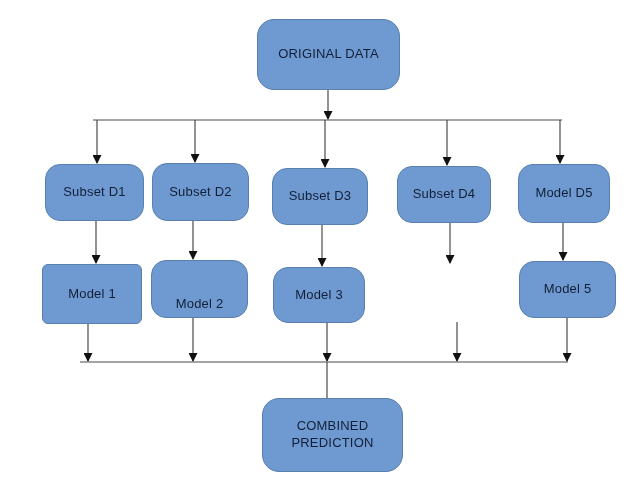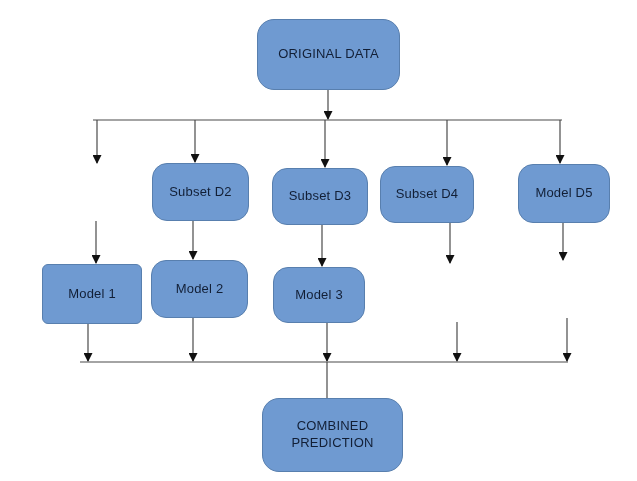--- a/index.html
+++ b/index.html
@@ -45,24 +45,24 @@
     color: var(--color-node-text, #121f36);
     letter-spacing: 0.2px;
     padding: 4px 8px;
   }
   .node.big { border-radius: 17px; }
   
   .n-root   { left: 257px; top:   7px; width: 143px; height: 71px; }
   .n-s1     { left:  45px; top: 152px; width:  99px; height: 57px; }
   .n-s2     { left: 152px; top: 151px; width:  97px; height: 58px; }
   .n-s3     { left: 272px; top: 156px; width:  96px; height: 57px; }
-  .n-s4     { left: 380px; top: 154px; width:  94px; height: 57px; }
+  .n-s4     { left: 397px; top: 154px; width:  94px; height: 57px; }
   .n-s5     { left: 518px; top: 152px; width:  92px; height: 59px; }
   .n-m1     { left:  42px; top: 252px; width: 100px; height: 60px; border-radius: 6px; }
-  .n-m2     { left: 151px; top: 248px; width:  97px; height: 58px; }
+  .n-m2     { left: 151px; top: 248px; width:  97px; height: 58px; align-items: flex-end; }
   .n-m3     { left: 273px; top: 255px; width: 92px; height: 56px; }
   .n-m4     { left: 403px; top: 252px; width: 100px; height: 58px; }
   .n-m5     { left: 519px; top: 249px; width:  97px; height: 57px; }
   .n-out    { left: 262px; top: 386px; width: 141px; height: 74px; }
 </style>
 </head>
 <body>
 
 <div class="canvas">
 
@@ -95,20 +95,23 @@
     <line x1="567" y1="306" x2="567" y2="349" marker-end="url(#arrowhead)"></line>
     <line x1="80" y1="350" x2="568" y2="350"></line>
 
     <line x1="327" y1="350" x2="327" y2="401" marker-end="url(#arrowhead)"></line>
   </svg>
 
   <div class="node big n-root">
     <span>ORIGINAL DATA</span>
   </div>
 
+  <div class="node n-s1">
+    <span>Subset D1</span>
+  </div>
   <div class="node n-s2">
     <span>Subset D2</span>
   </div>
   <div class="node n-s3">
     <span>Subset D3</span>
   </div>
   <div class="node n-s4">
     <span>Subset D4</span>
   </div>
   <div class="node n-s5">
@@ -117,18 +120,21 @@
 
   <div class="node n-m1">
     <span>Model 1</span>
   </div>
   <div class="node n-m2">
     <span>Model 2</span>
   </div>
   <div class="node n-m3">
     <span>Model 3</span>
   </div>
+  <div class="node n-m5">
+    <span>Model 5</span>
+  </div>
 
   <div class="node big n-out">
     <span>COMBINED PREDICTION</span>
   </div>
 
 </div>
 
 </body></html>

